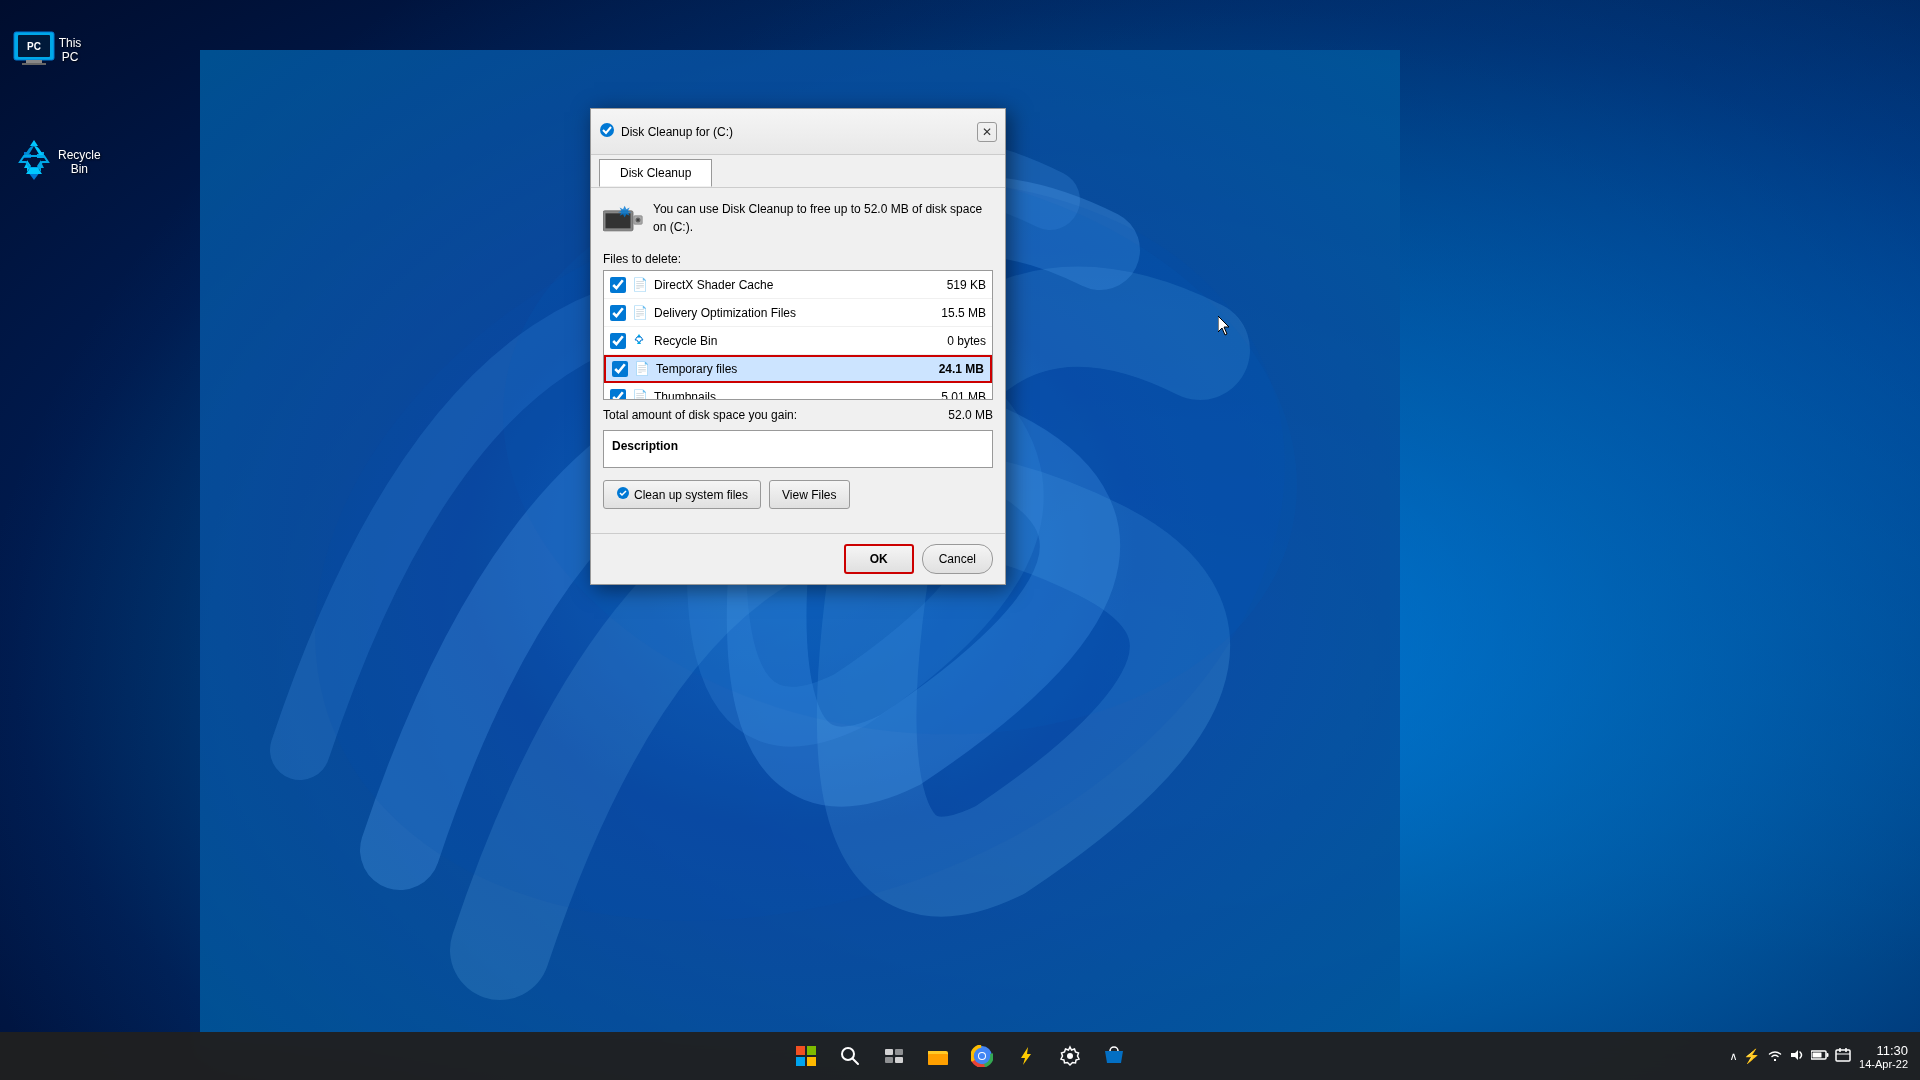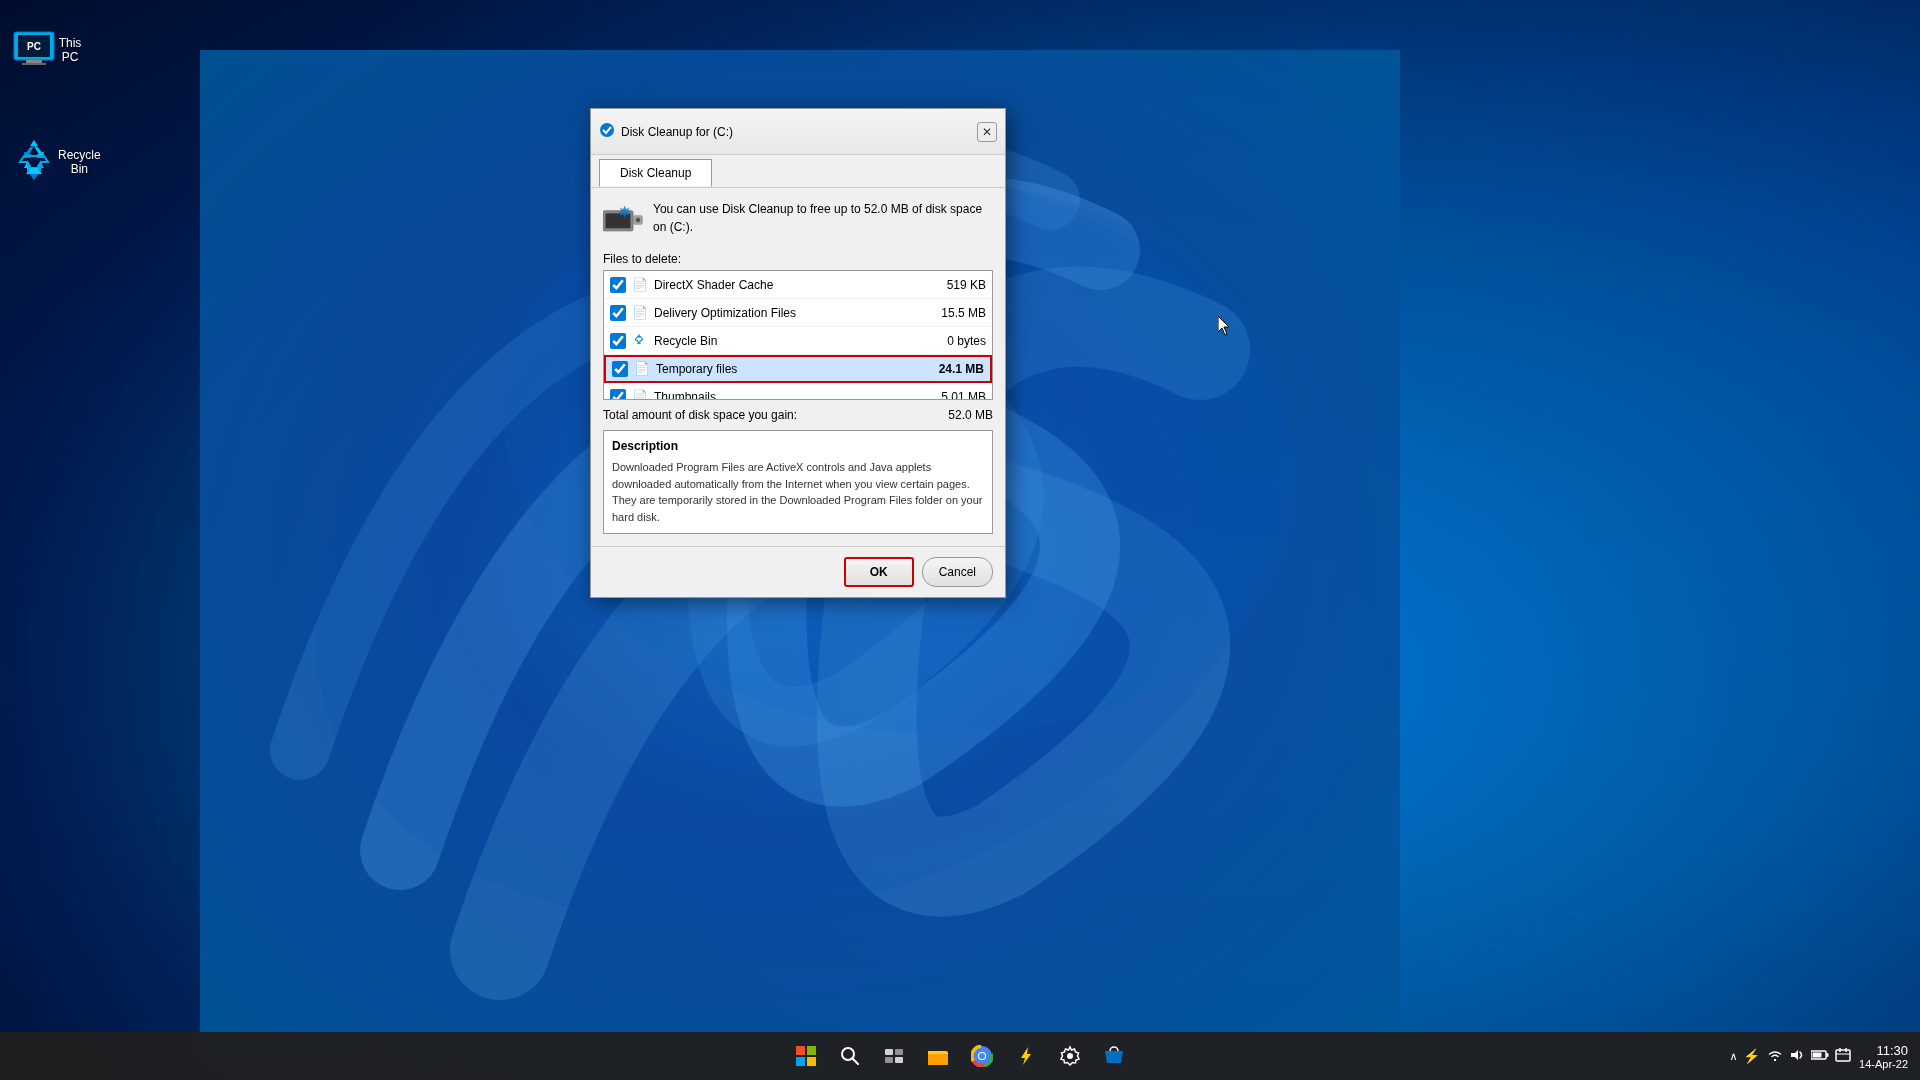--- a/index.html
+++ b/index.html
@@ -247,20 +247,21 @@
       margin-bottom: 8px;
     }
     .total-value {
       font-weight: normal;
     }
 
     .description-box {
       border: 1px solid #999;
       background: white;
       padding: 8px;
+      margin-bottom: 12px;
     }
     .description-title {
       font-size: 12px;
       font-weight: bold;
       color: #000;
       margin-bottom: 6px;
     }
     .description-text {
       font-size: 11px;
       color: #333;
@@ -472,23 +473,36 @@
         </div>
       </div>
 
       <div class="total-space">
         <span>Total amount of disk space you gain:</span>
         <span class="total-value">52.0 MB</span>
       </div>
 
       <div class="description-box">
         <div class="description-title">Description</div>
-        <div class="description-text">Downloaded Program Files are ActiveX controls and Java applets downloaded automatically from the Internet when you view certain pages. They are temporarily stored in the Downloaded Program Files folder on your hard disk.</div>
-      </div>
-
+      </div>
+
+      <div class="dialog-actions-top">
+        <button class="btn btn-cleanup">
+          <span>
+            <svg width="14" height="14" viewBox="0 0 14 14">
+              <circle cx="7" cy="7" r="6" fill="#0078d4"></circle>
+              <path d="M4,7 L6,9 L10,5" fill="none" stroke="white" stroke-width="1.5"></path>
+            </svg>
+          </span>
+          <span>Clean up system files</span>
+        </button>
+        <button class="btn">
+          <span>View Files</span>
+        </button>
+      </div>
     </div>
 
     <div class="dialog-footer">
       <button class="btn-ok">
         <span>OK</span>
       </button>
       <button class="btn-cancel">
         <span>Cancel</span>
       </button>
     </div>

